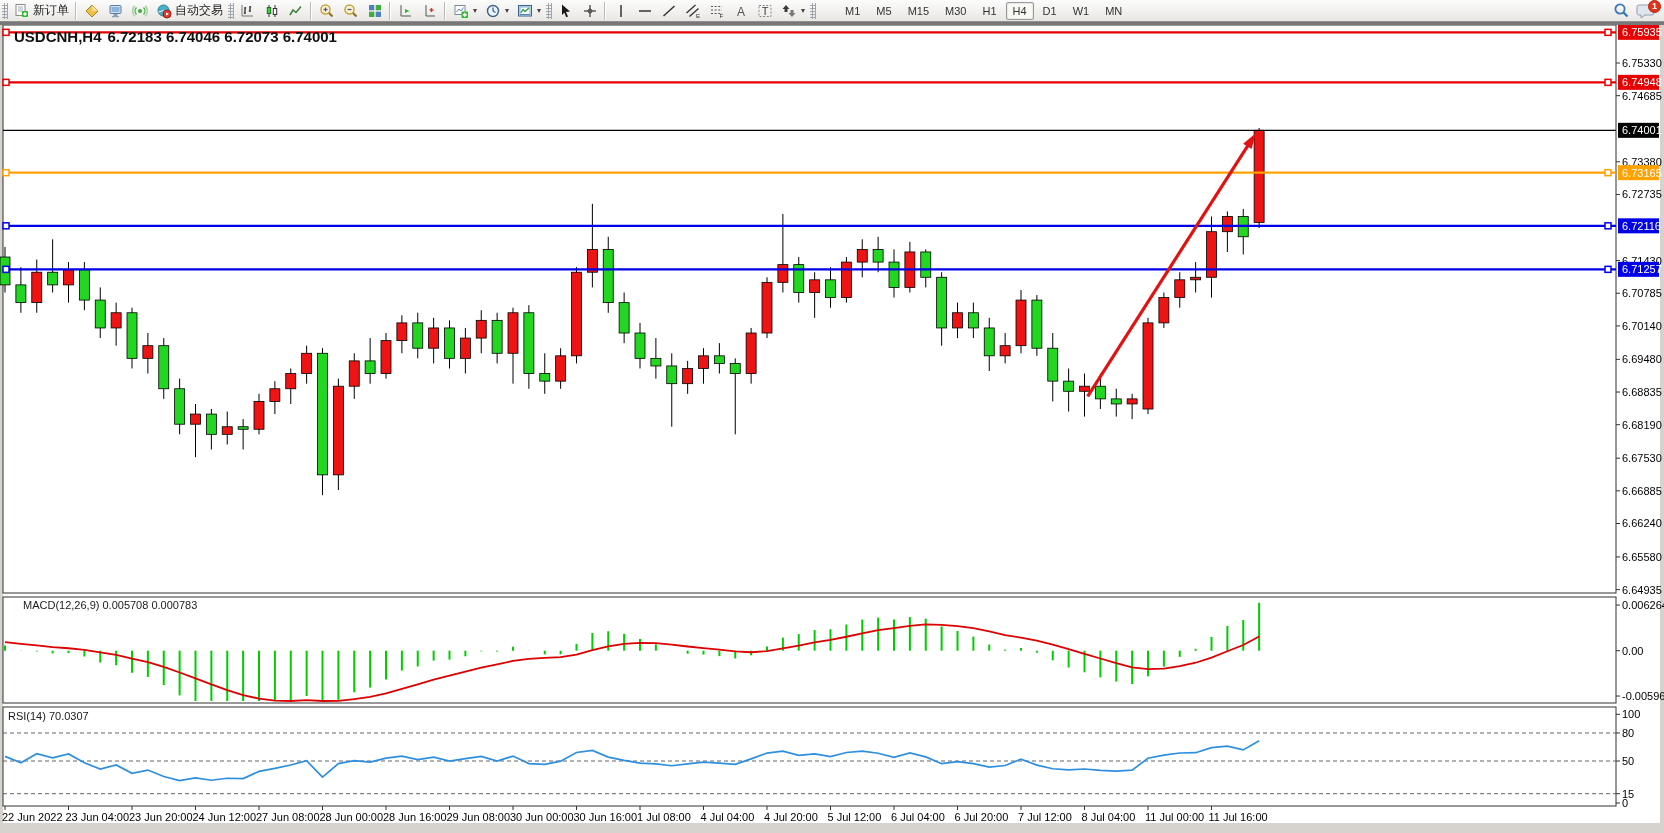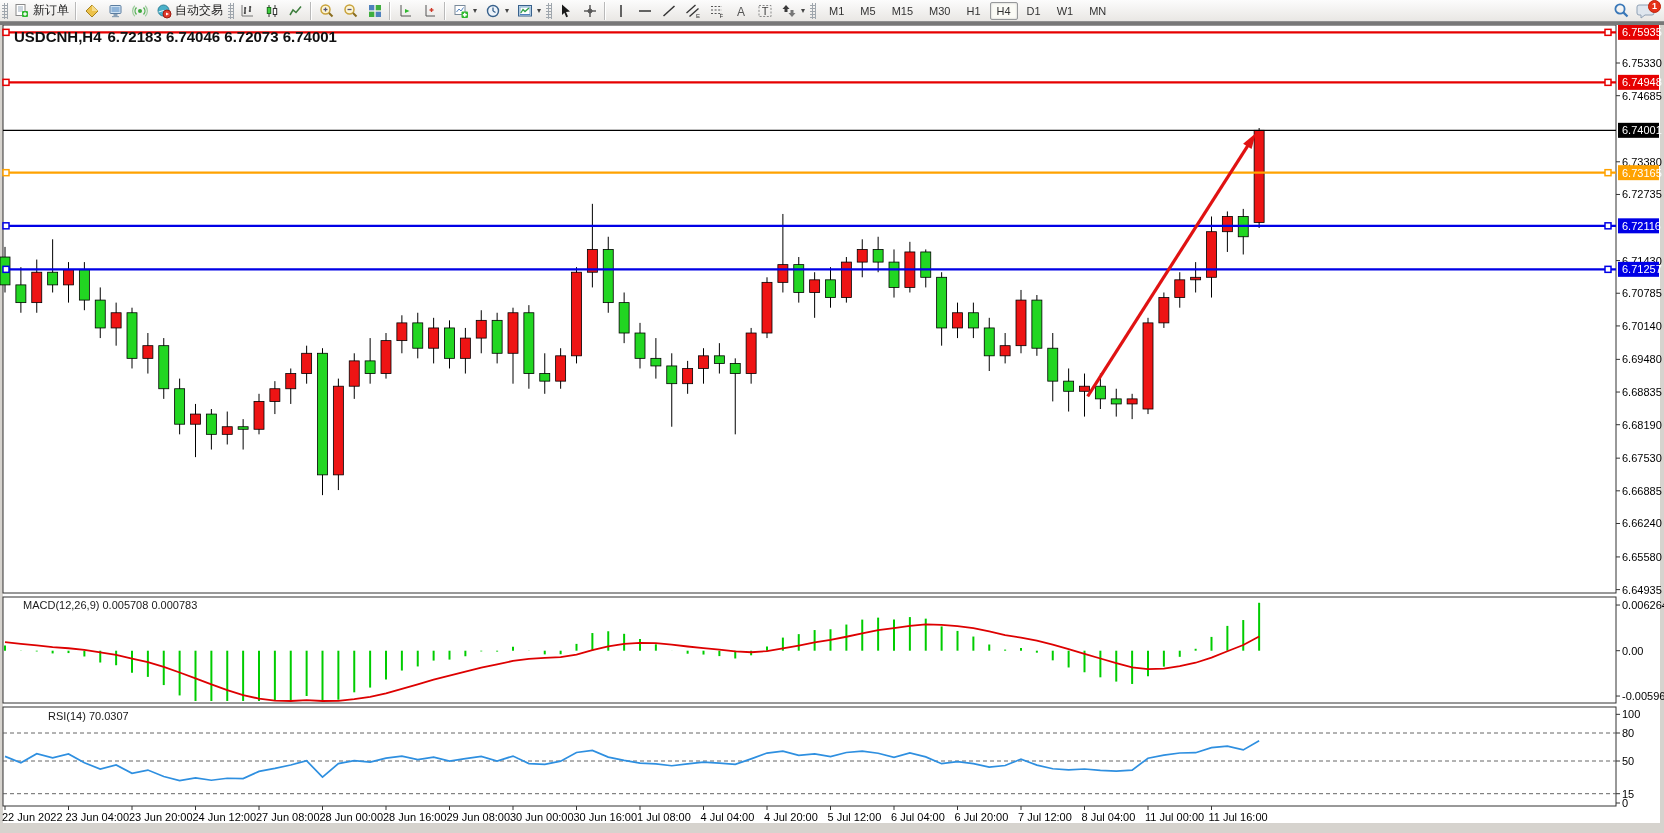--- a/index.html
+++ b/index.html
@@ -17,21 +17,21 @@
     box-sizing:border-box;z-index:5;font-size:12px;color:#222;
   }
   .toolbar .grip{width:6px;height:16px;margin:0 1px;
     background-image:radial-gradient(#9fa6ad 1px,transparent 1.1px);
     background-size:3px 3px;background-position:1px 1px;}
   .toolbar .sep{width:1px;height:18px;background:#b9b9b9;border-right:1px solid #fff;margin:0 2px;}
   .tbtn{height:20px;display:flex;align-items:center;gap:3px;padding:0 3px;border-radius:2px;cursor:default;}
   .icon{width:17px;height:17px;display:flex;align-items:center;justify-content:center;}
   .icon svg{display:block;}
   .caret{font-size:8px;color:#444;margin-left:1px;}
-  .tf-group{display:flex;align-items:center;gap:2px;margin-left:4px;}
+  .tf-group{display:flex;align-items:center;gap:2px;margin-left:20px;}
   .tf{font-size:11px;color:#333;padding:2px 6px;line-height:12px;border:1px solid transparent;border-radius:2px;}
   .tf.active{background:#fbfbf6;border:1px solid #97999b;box-shadow:inset 0 0 2px #bbb;}
   .tb-right{margin-left:auto;display:flex;align-items:center;margin-right:6px;gap:6px;}
   .chat-wrap{position:relative;width:22px;height:18px;}
   .badge{
     position:absolute;top:-2px;right:-3px;width:13px;height:13px;border-radius:50%;
     background:#e53117;color:#fff;font-size:9px;font-weight:bold;
     display:flex;align-items:center;justify-content:center;border:1px solid #c02008;box-sizing:border-box;
   }
   .cjk{font-size:12px;}
@@ -877,14 +877,14 @@
       <text x="1622" y="273.3381799999996" font-size="11" font-family="Liberation Sans, sans-serif" fill="#fff">6.71257</text>
       <line x1="1087.675" y1="396.34280000000155" x2="1250.566761012863" y2="141.3381802576737" stroke="#e01212" stroke-width="3.2"></line>
       <polygon points="1255.95,132.91080000000355 1251.5505077494158,149.08622790584428 1243.123127491746,143.70298891870732" fill="#e01212"></polygon>
     </svg>
 
   <div class="overlay chart-title">
     <span>USDCNH,H4</span><span>6.72183 6.74046 6.72073 6.74001</span>
   </div>
 
   <div class="overlay ind-label" style="left:8px;top:599px;padding-left:15px;">MACD(12,26,9) 0.005708 0.000783</div>
-  <div class="overlay ind-label" style="left:8px;top:710px;margin-left:40px;">RSI(14) 70.0307</div>
+  <div class="overlay ind-label" style="left:8px;top:710px;">RSI(14) 70.0307</div>
 </div>
 
 </body></html>

